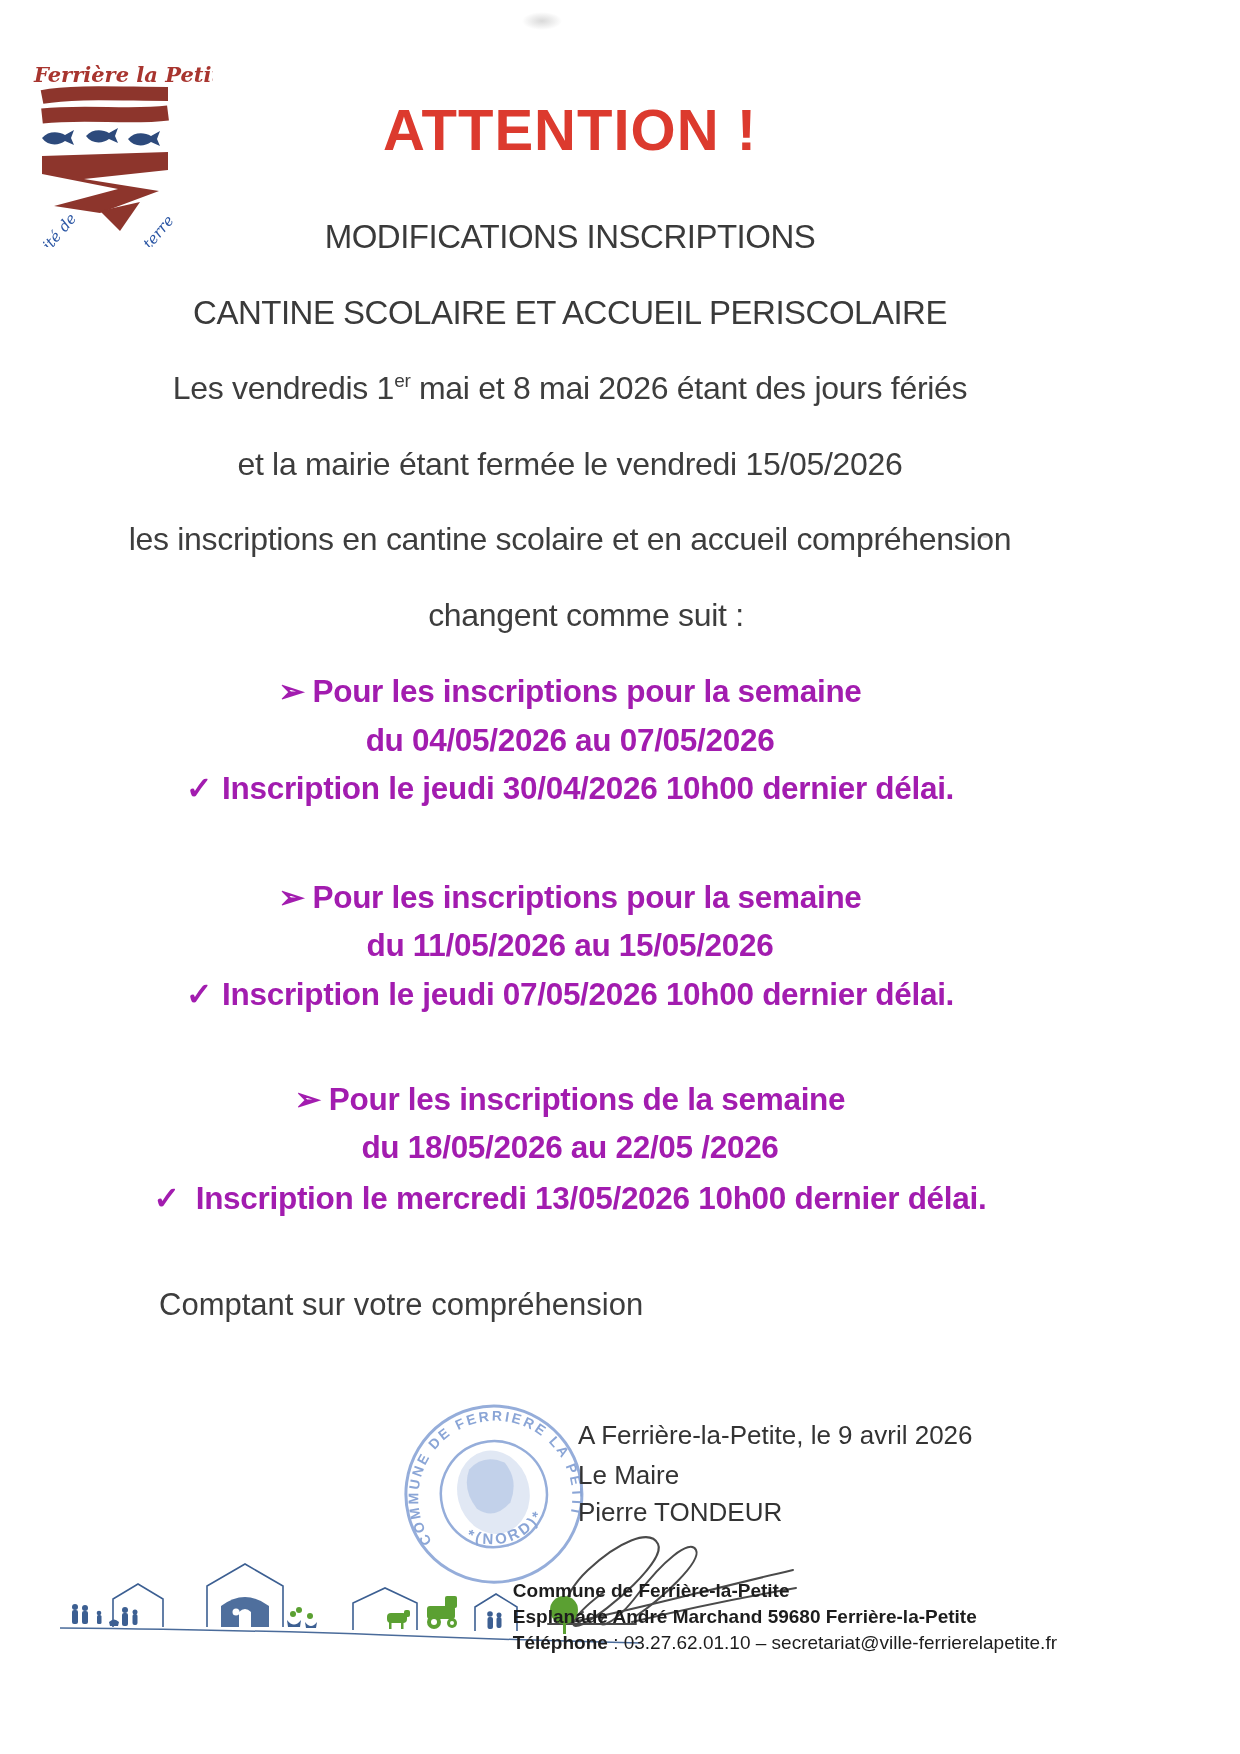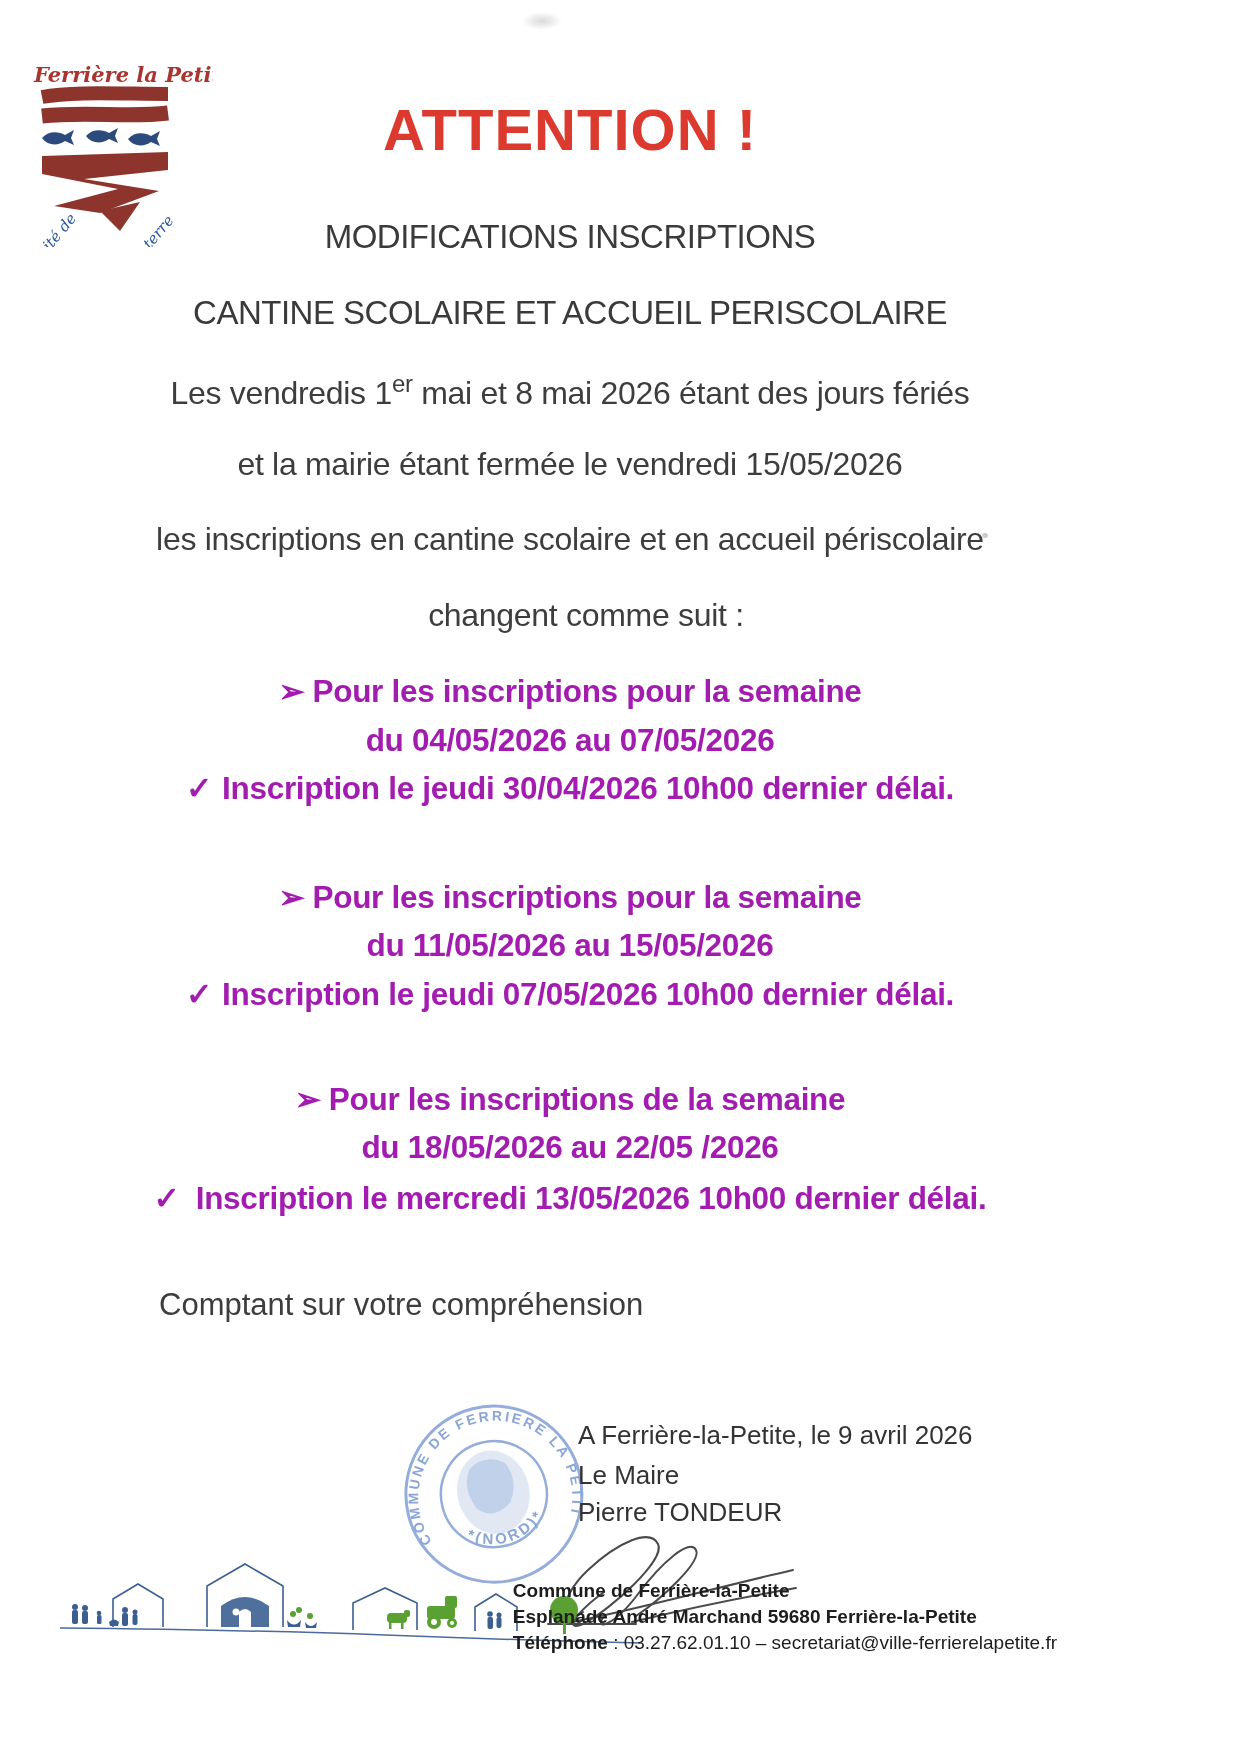--- a/index.html
+++ b/index.html
@@ -11,21 +11,21 @@
     overflow:hidden;
   }
   .abs { position:absolute; }
   .center-col { left:0; width:1140px; text-align:center; }
   .attention {
     font-size:58px; font-weight:700; letter-spacing:1px;
     color:#dc3a2e;
   }
   .caps-line { font-size:33px; font-weight:400; color:#3a3a3a; letter-spacing:-0.5px; }
   .body-line { font-size:32px; font-weight:400; color:#3d3d3d; letter-spacing:-0.3px; }
-  .body-line sup { font-size:24px; vertical-align:super; }
+  .body-line sup { font-size:19px; vertical-align:super; }
   .bold-line { font-size:31.5px; font-weight:700; color:#a21caf; letter-spacing:-0.3px; }
   .arrow-glyph { margin-right:8px; }
   .check-glyph { margin-right:10px; font-weight:700; }
   .closing-line { font-size:31px; color:#3d3d3d; }
   .sig-line { font-size:26px; color:#333333; }
   .footer-line { font-size:19px; font-weight:700; color:#1d1d1d; line-height:26px; }
   .footer-block { right:183px; }
   .footer-normal { font-weight:400; }
   .smudge {
     width:40px; height:18px; border-radius:50%;
@@ -69,21 +69,21 @@
 </div>
 
 <div class="abs center-col attention" style="top:96px;">ATTENTION !</div>
 <div class="abs center-col caps-line" style="top:218px;">MODIFICATIONS INSCRIPTIONS</div>
 <div class="abs center-col caps-line" style="top:294px;">CANTINE SCOLAIRE ET ACCUEIL PERISCOLAIRE</div>
 
 <div class="abs center-col body-line" style="top:370px;">
   <span>Les vendredis 1</span><sup>er</sup><span> mai et 8 mai 2026 étant des jours fériés</span>
 </div>
 <div class="abs center-col body-line" style="top:446px;">et la mairie étant fermée le vendredi 15/05/2026</div>
-<div class="abs center-col body-line" style="top:521px;">les inscriptions en cantine scolaire et en accueil périscolaire</div>
+<div class="abs center-col body-line" style="top:521px;">les inscriptions en cantine scolaire et en accueil compréhension</div>
 <div class="abs center-col body-line" style="top:597px;padding-left:32px;">changent comme suit :</div>
 
 <div class="abs center-col bold-line" style="top:673px;">
   <span class="arrow-glyph">➢</span><span>Pour les inscriptions pour la semaine</span>
 </div>
 <div class="abs center-col bold-line" style="top:722px;">du 04/05/2026 au 07/05/2026</div>
 <div class="abs center-col bold-line" style="top:770px;">
   <span class="check-glyph">✓</span><span>Inscription le jeudi 30/04/2026 10h00 dernier délai.</span>
 </div>
 

